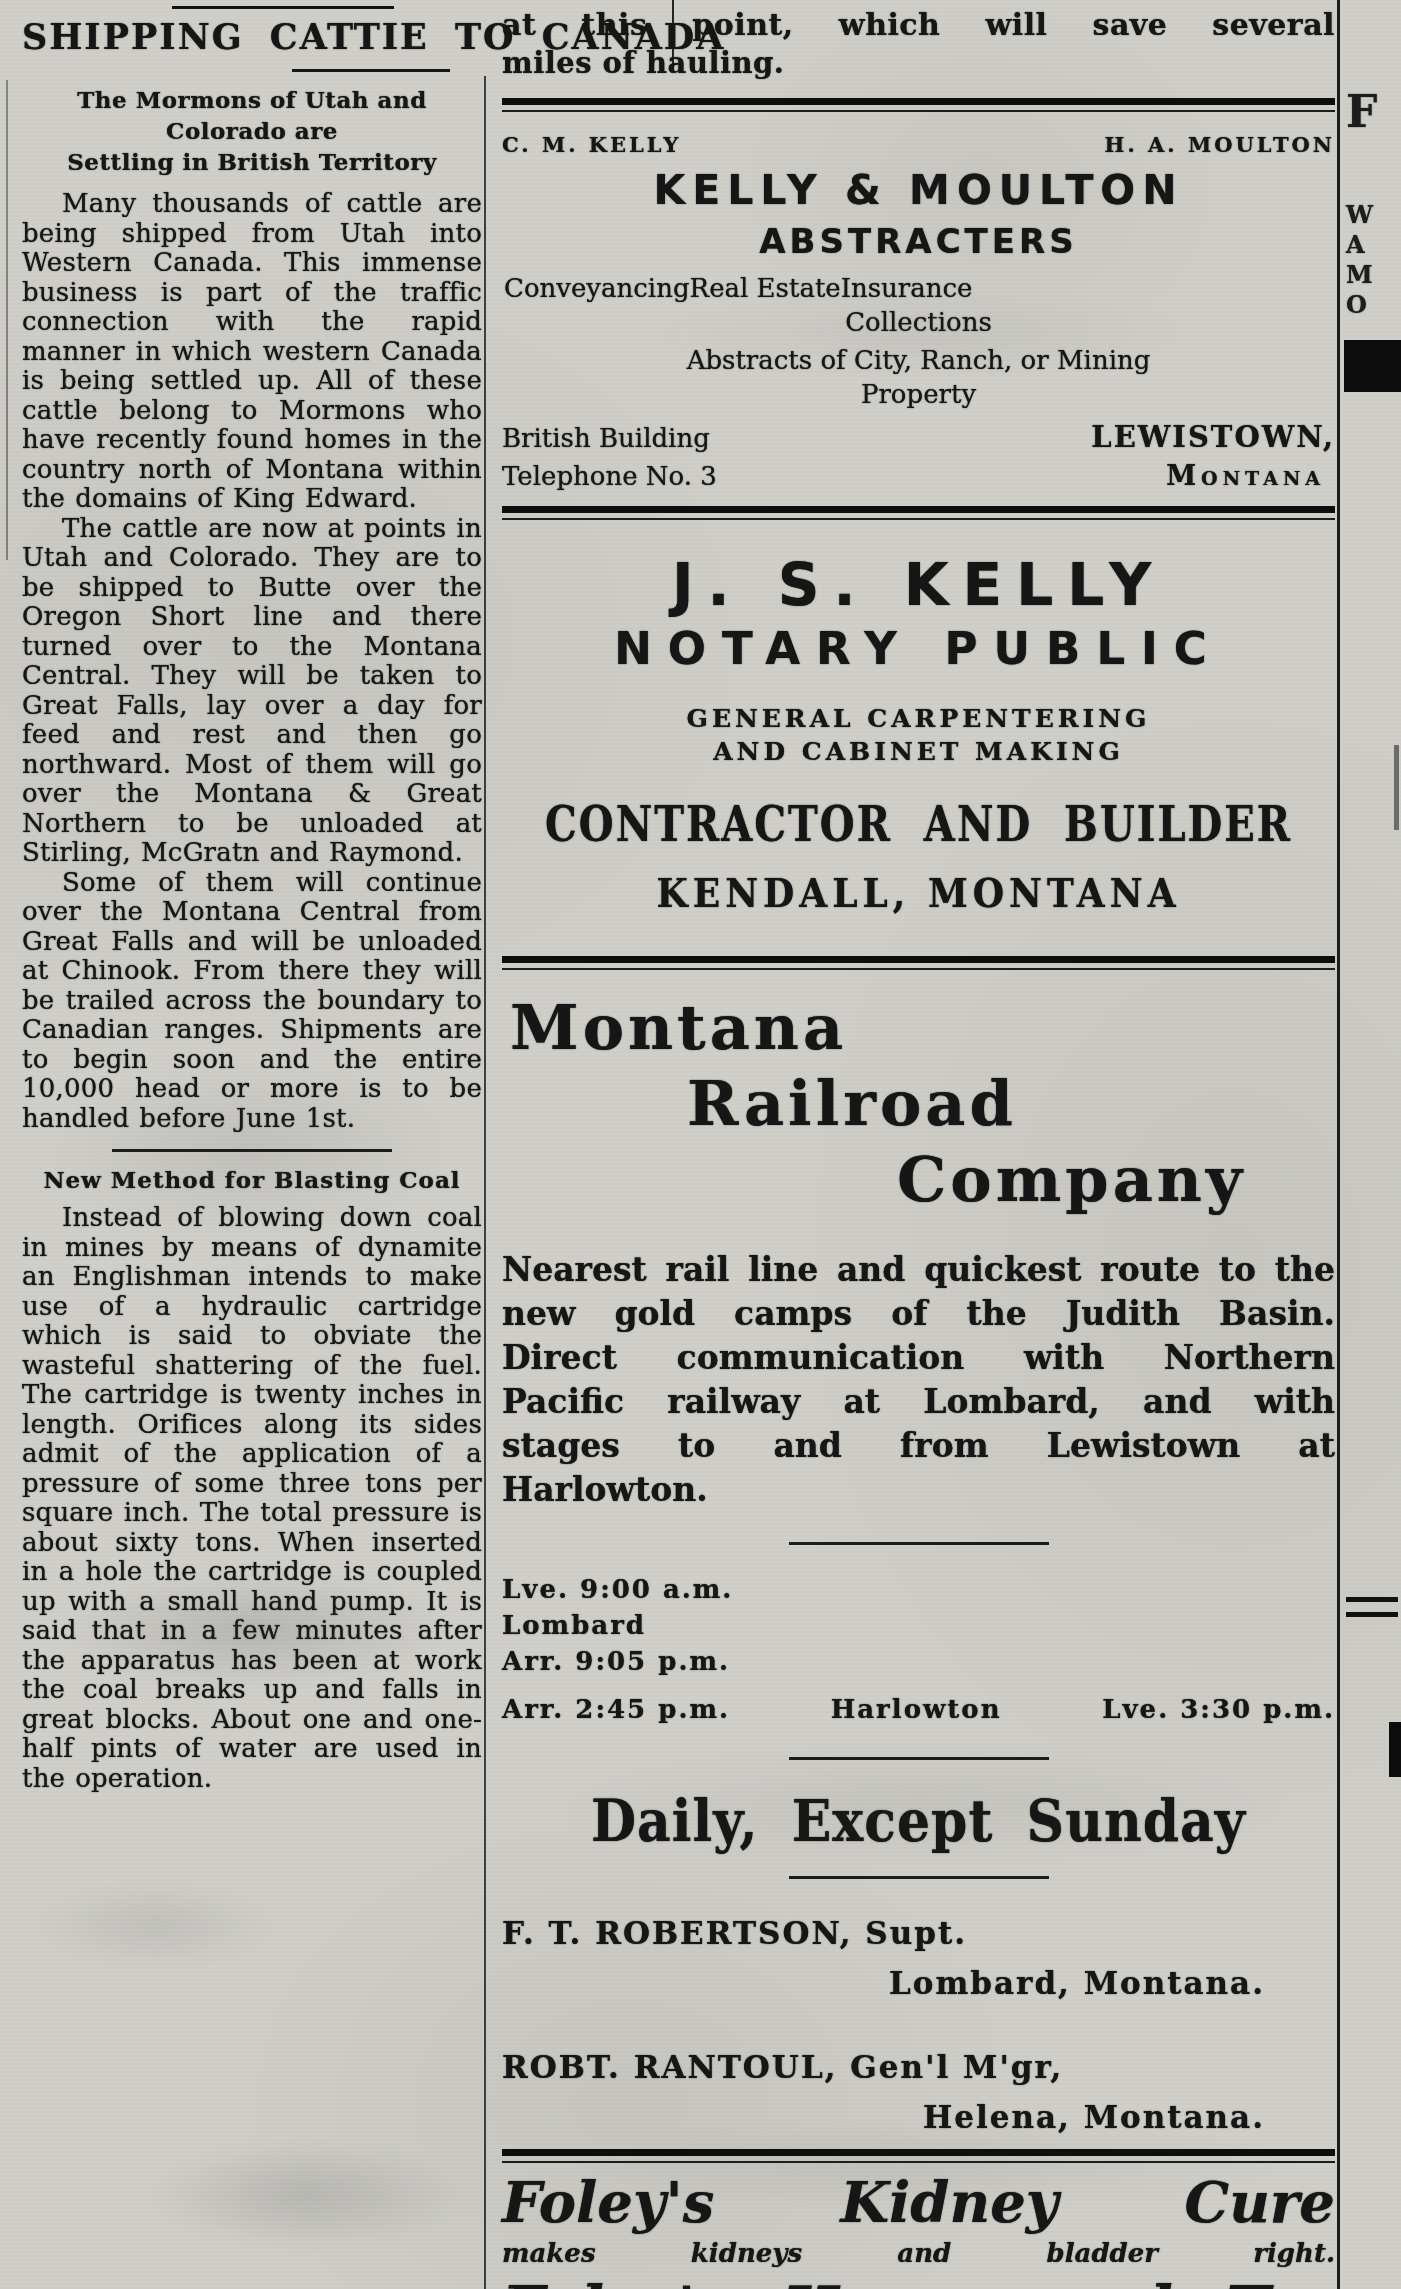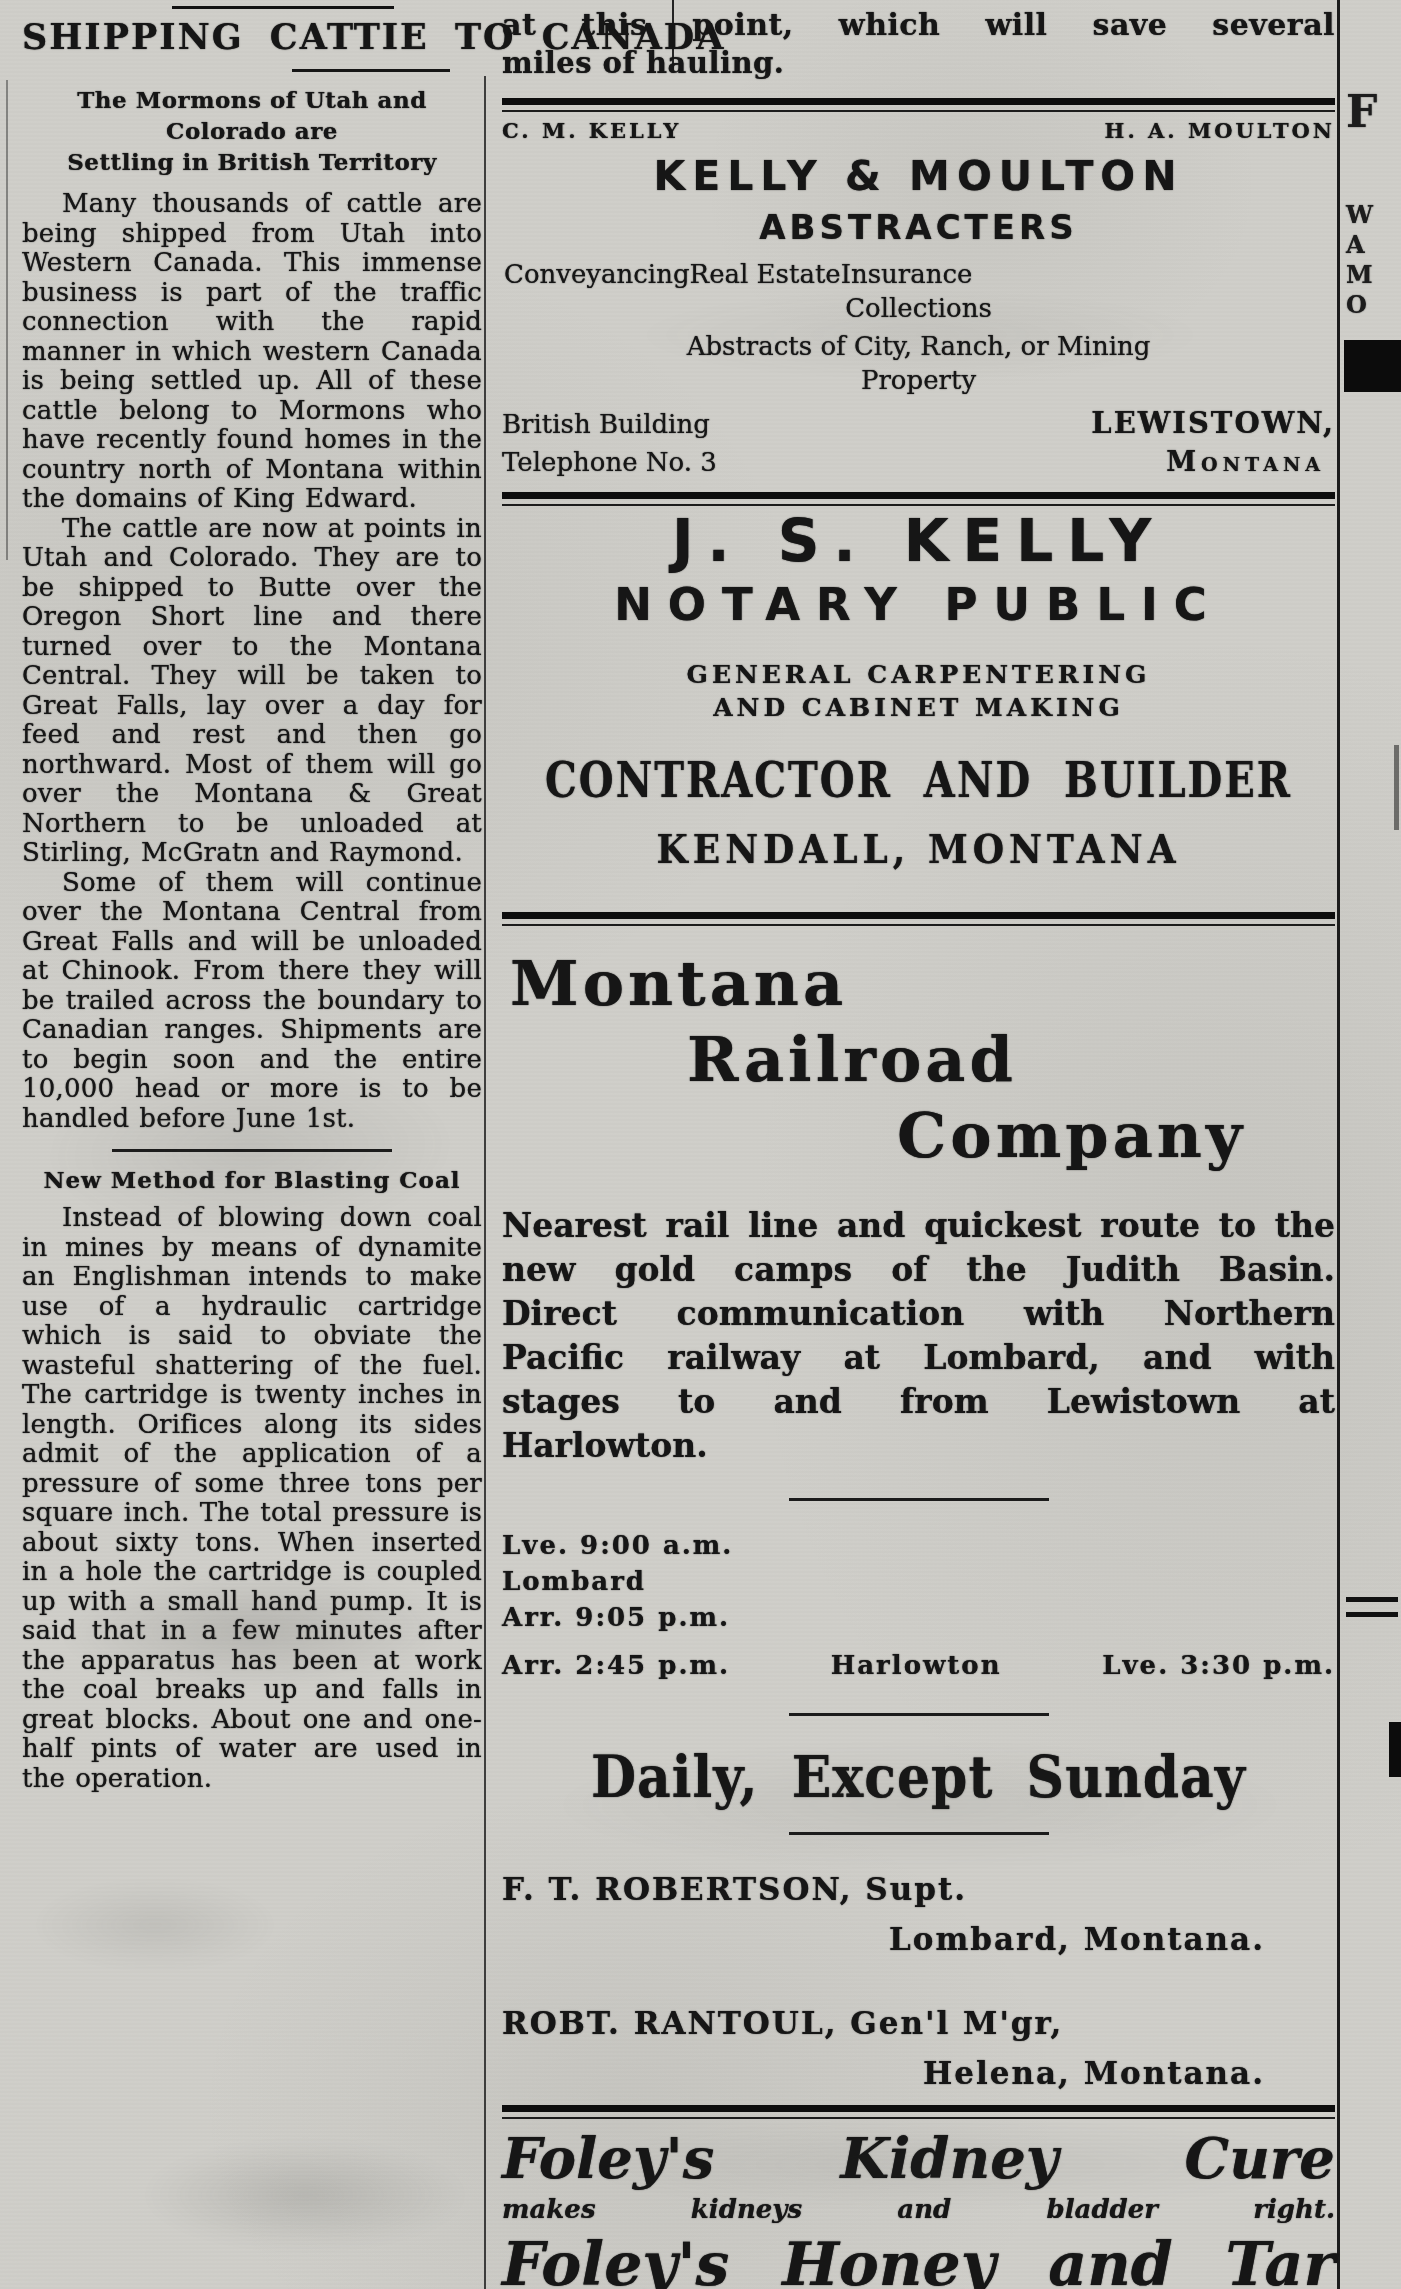--- a/index.html
+++ b/index.html
@@ -30,30 +30,30 @@
 
   .rule-heavy{height:7px;background:#0d0d0d;}
   .rule-thin{height:2px;background:#1c1c1c;margin-top:5px;}
   .rule-small{height:3px;background:#1b1b1b;width:260px;margin:0 auto;}
   .rule-left-divider{height:3px;background:#1b1b1b;width:280px;margin:16px auto 0 auto;}
   .sec2-head{font-weight:bold;font-size:23px;text-align:center;margin-top:14px;letter-spacing:1px;}
 
   .cont-line1{font-size:30px;line-height:38px;font-weight:bold;letter-spacing:0.5px;text-align:justify;text-align-last:justify;margin-top:6px;}
   .cont-line2{font-size:29px;line-height:38px;font-weight:bold;letter-spacing:0.5px;}
 
-  .ad-names{display:flex;justify-content:space-between;font-weight:bold;font-size:21px;letter-spacing:3px;margin-top:6px;}
+  .ad-names{display:flex;justify-content:space-between;font-weight:bold;font-size:21px;letter-spacing:3px;margin-top:20px;}
   .ad-firm{font-family:"DejaVu Sans","Liberation Sans",sans-serif;font-weight:bold;font-size:41px;letter-spacing:7px;text-align:center;line-height:58px;margin-top:4px;}
   .ad-role{font-family:"DejaVu Sans","Liberation Sans",sans-serif;font-weight:bold;font-size:34px;letter-spacing:4px;text-align:center;line-height:44px;}
   .services{display:flex;justify-content:flex-start;font-size:26px;line-height:34px;margin-top:8px;padding:0 2px;}
   .center-line{text-align:center;font-size:26px;line-height:34px;}
   .addr-row{display:flex;justify-content:space-between;align-items:baseline;font-size:26px;line-height:36px;margin-top:2px;}
   .addr-city{font-size:29px;letter-spacing:2px;font-weight:bold;}
   .addr-state{font-variant:small-caps;font-size:27px;letter-spacing:5px;font-weight:bold;padding-right:10px;}
 
-  .jsk-name{font-family:"DejaVu Sans","Liberation Sans",sans-serif;font-weight:bold;font-size:58px;letter-spacing:14px;text-align:center;line-height:70px;}
+  .jsk-name{font-family:"DejaVu Sans","Liberation Sans",sans-serif;font-weight:bold;font-size:58px;letter-spacing:14px;text-align:center;margin-top:30px;line-height:70px;}
   .jsk-title{font-family:"DejaVu Sans","Liberation Sans",sans-serif;font-weight:bold;font-size:45px;letter-spacing:16px;text-align:center;line-height:58px;}
   .jsk-sub{font-weight:bold;font-size:25px;letter-spacing:4px;text-align:center;line-height:33px;}
   .jsk-sub1{margin-top:24px;}
   .jsk-trade{font-weight:bold;font-size:40px;letter-spacing:2px;word-spacing:16px;text-align:center;transform:scaleY(1.22);margin-top:32px;line-height:48px;white-space:nowrap;}
   .jsk-loc{font-weight:bold;font-size:36px;letter-spacing:5px;text-align:center;transform:scaleY(1.08);margin-top:22px;line-height:46px;}
 
   .rr-title{font-weight:bold;font-size:62px;line-height:76px;letter-spacing:4px;white-space:nowrap;}
   .rr-t1{margin:20px 0 0 8px;}
   .rr-t2{margin-left:185px;}
   .rr-t3{margin-left:395px;}

